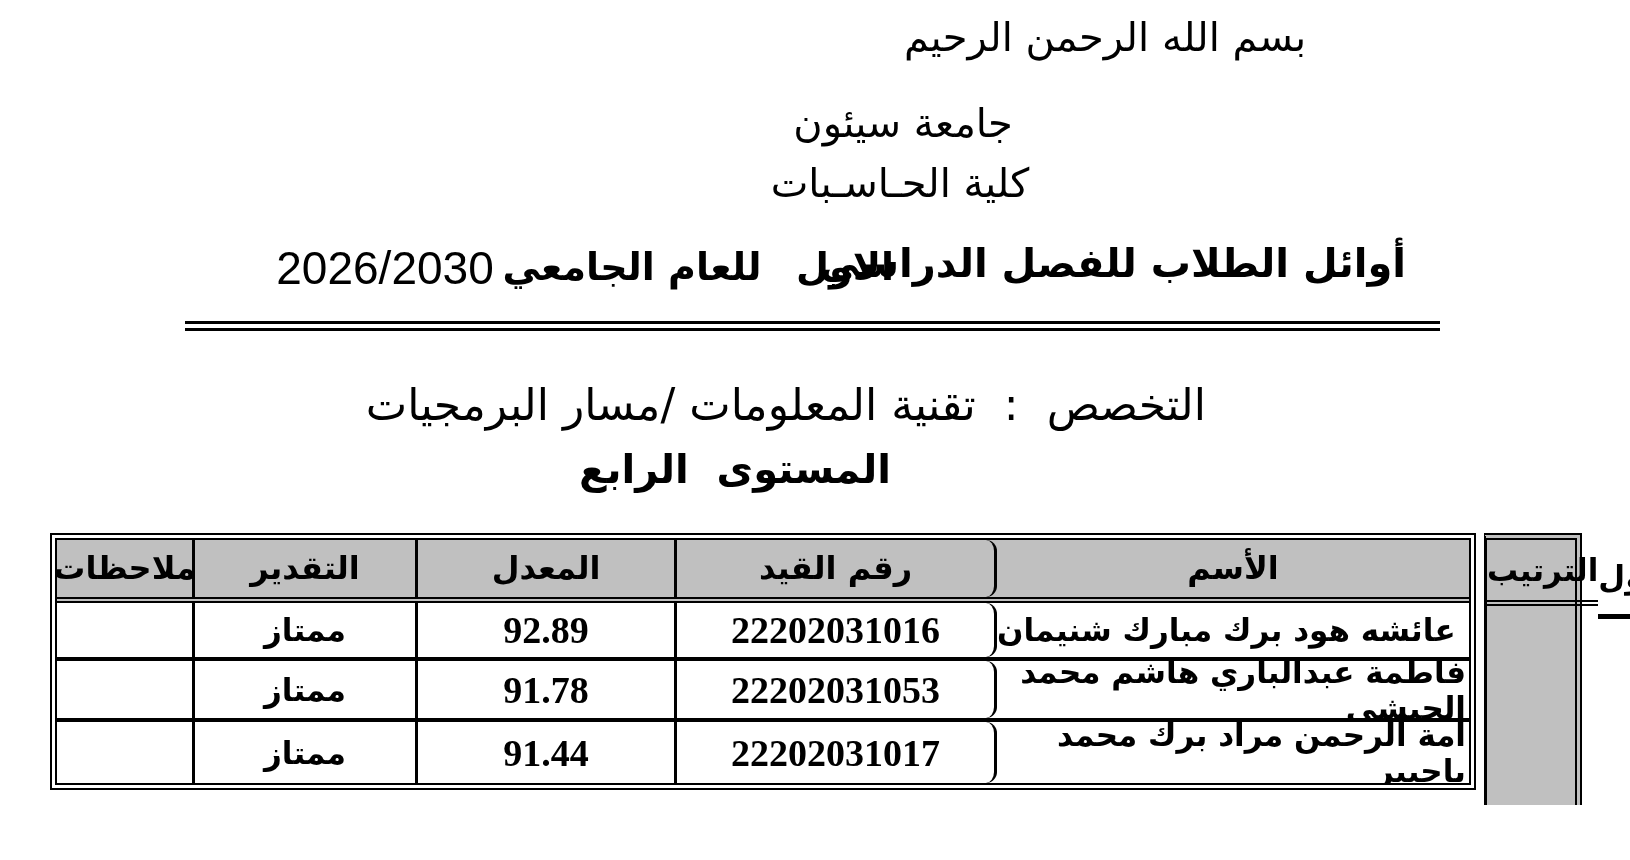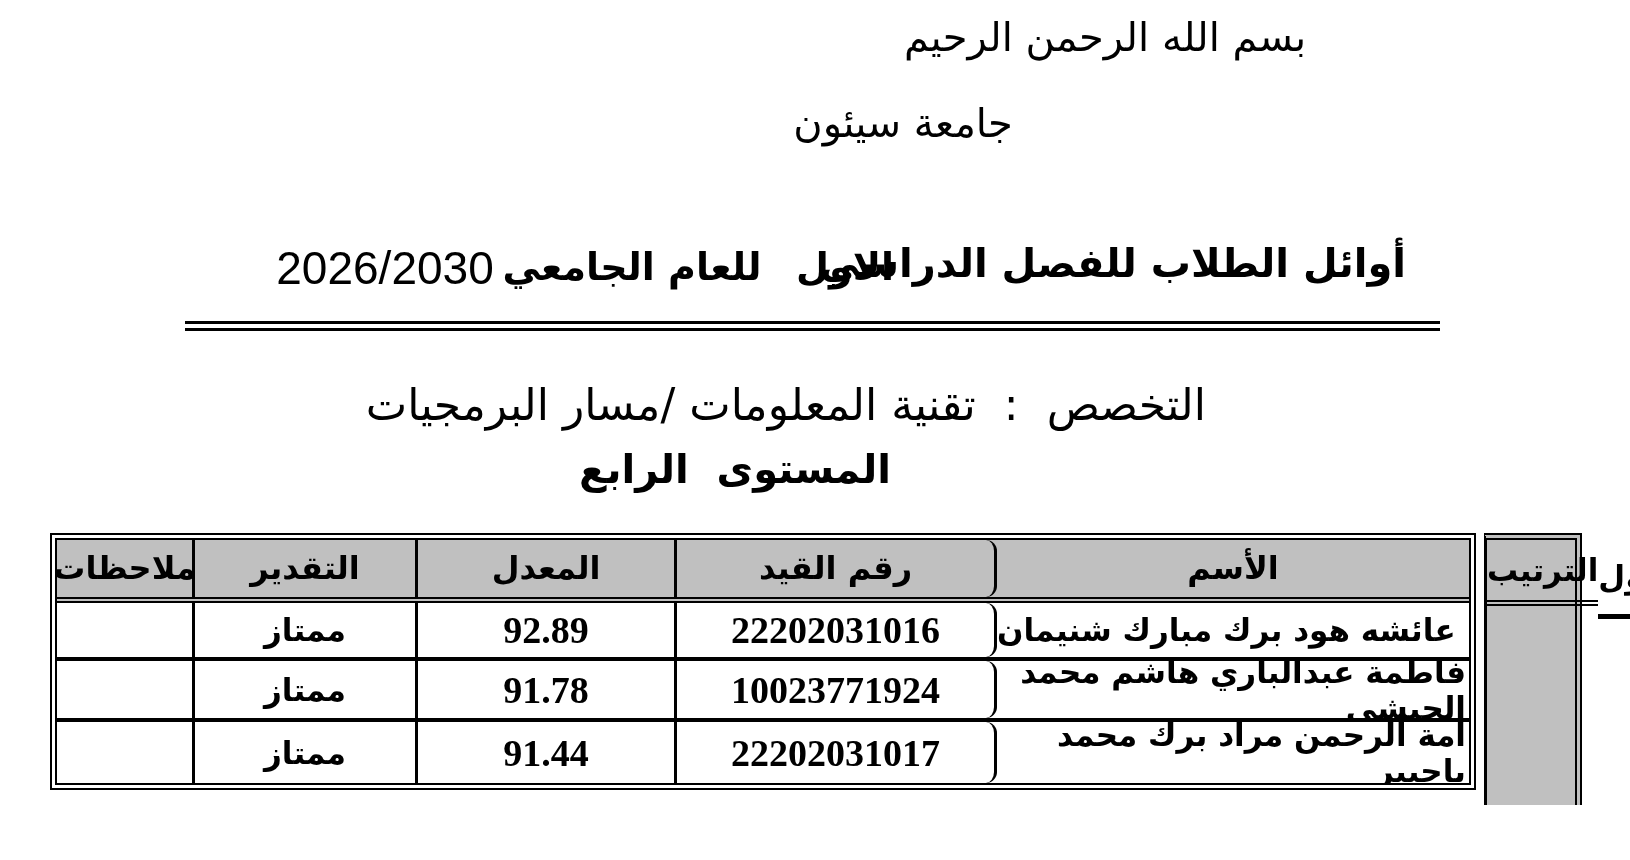--- a/index.html
+++ b/index.html
@@ -77,20 +77,21 @@
   .rank-r{height:79px;}
   .rank-r.last{flex:1;border-bottom:none;padding-bottom:8px;}
 </style>
 </head>
 <body>
 
 <div class="page">
 
   <div class="abs ctr bismillah" dir="rtl">بسم الله الرحمن الرحيم</div>
   <div class="abs ctr university" dir="rtl">جامعة سيئون</div>
+  <div class="abs ctr college" dir="rtl">كلية الحـاسـبات</div>
 
   <div class="abs title-main" dir="rtl">أوائل الطلاب للفصل الدراسي</div>
   <div class="abs ctr title-semester" dir="rtl">الاول</div>
   <div class="abs ctr title-yearlabel" dir="rtl">للعام الجامعي</div>
   <div class="abs ctr title-year" dir="ltr">2026/2030</div>
 
   <div class="abs rule"></div>
 
   <div class="abs major" dir="rtl">التخصص  :  تقنية المعلومات /مسار البرمجيات</div>
   <div class="abs ctr level" dir="rtl">المستوى  الرابع</div>
@@ -109,21 +110,21 @@
       <div class="cell c-grade grade-txt" dir="rtl">ممتاز</div>
       <div class="cell c-gpa num">92.89</div>
       <div class="cell c-reg num">22202031016</div>
       <div class="cell c-name name-txt" dir="rtl">عائشه هود برك مبارك شنيمان</div>
     </div>
 
     <div class="t-row t-body">
       <div class="cell c-notes" dir="rtl"></div>
       <div class="cell c-grade grade-txt" dir="rtl">ممتاز</div>
       <div class="cell c-gpa num">91.78</div>
-      <div class="cell c-reg num">10023771924</div>
+      <div class="cell c-reg num">22202031053</div>
       <div class="cell c-name name-txt" dir="rtl">فاطمة عبدالباري هاشم محمد الحبشي</div>
     </div>
 
     <div class="t-row t-body last">
       <div class="cell c-notes" dir="rtl"></div>
       <div class="cell c-grade grade-txt" dir="rtl">ممتاز</div>
       <div class="cell c-gpa num">91.44</div>
       <div class="cell c-reg num">22202031017</div>
       <div class="cell c-name name-txt" dir="rtl">امة الرحمن مراد برك محمد باجبير</div>
     </div>

